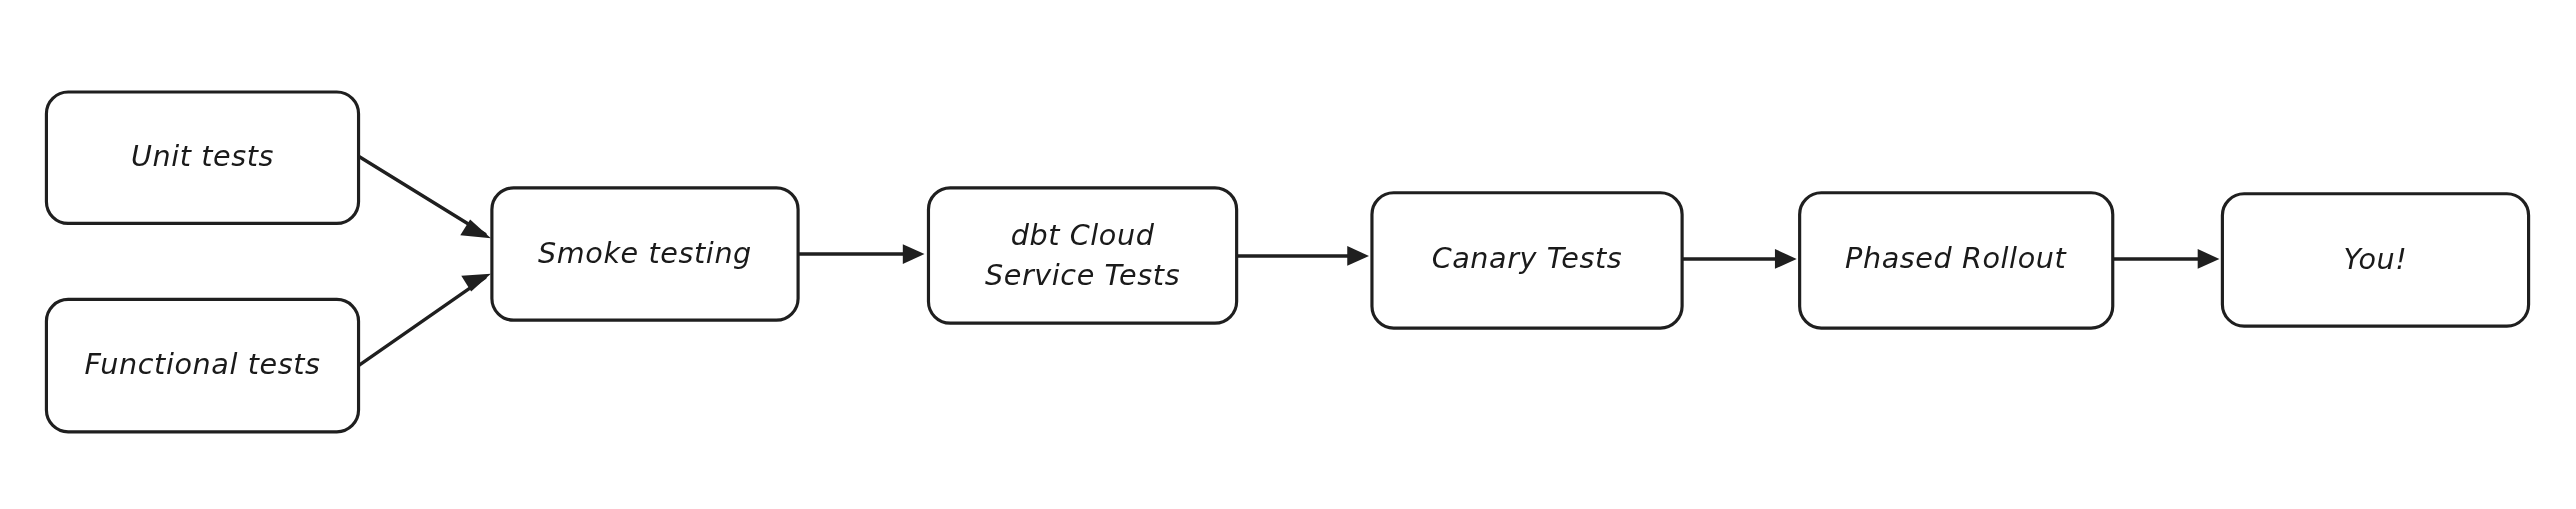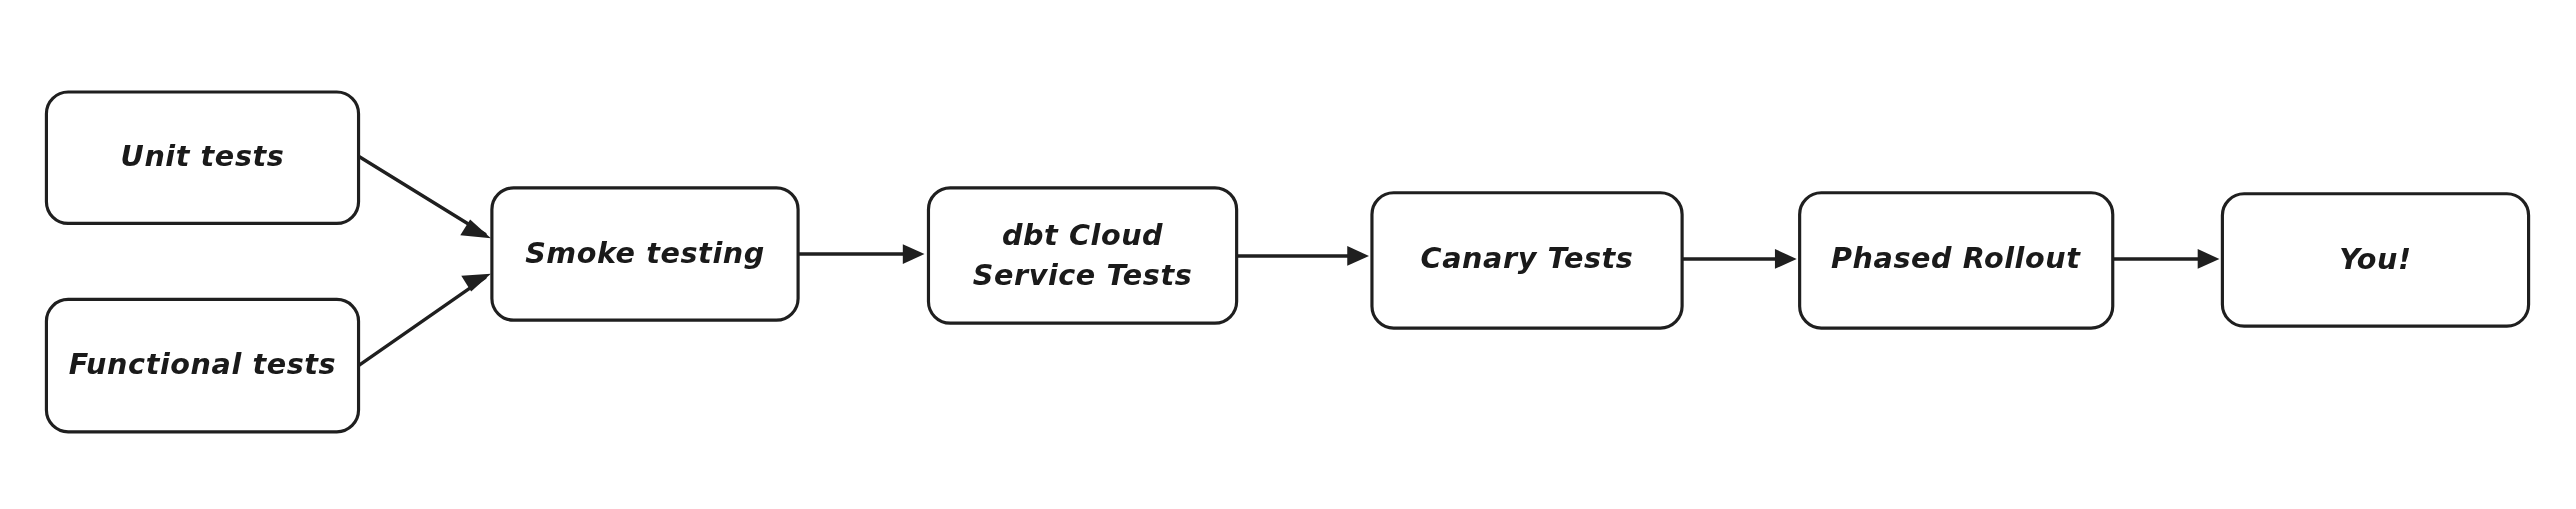--- a/index.html
+++ b/index.html
@@ -12,21 +12,20 @@
     width: 2576px;
     height: 510px;
     overflow: hidden;
     font-family: "DejaVu Sans", sans-serif;
   }
   #diagram-root {
     position: relative;
     width: 2576px;
     height: 474px;
     background: #ffffff;
-    font-weight: bold;
   }
   #flow-svg {
     display: block;
     width: 2576px;
     height: 510px;
   }
   .node-shape {
     fill: #ffffff;
     stroke: #1f1f1f;
     stroke-width: 3.2;

